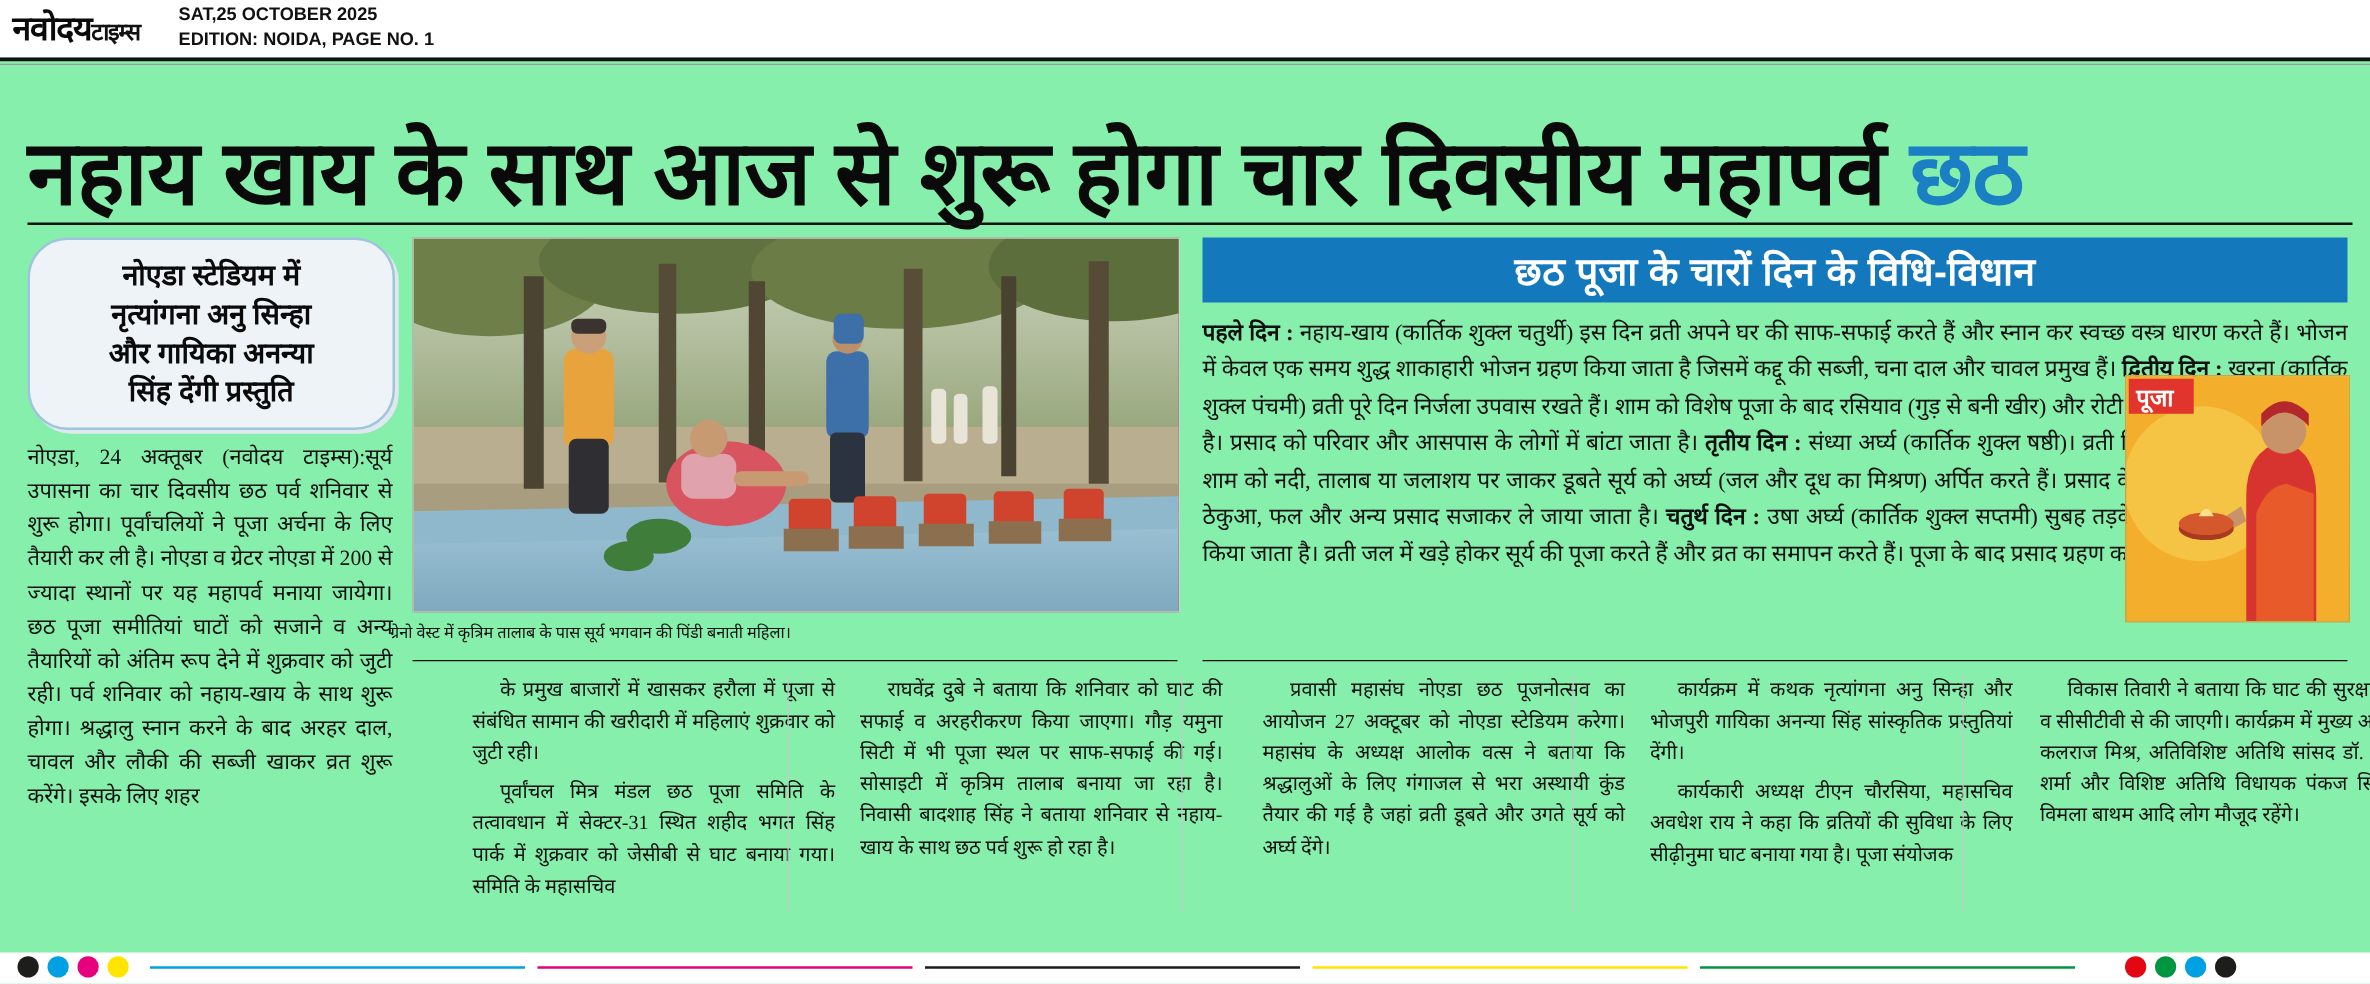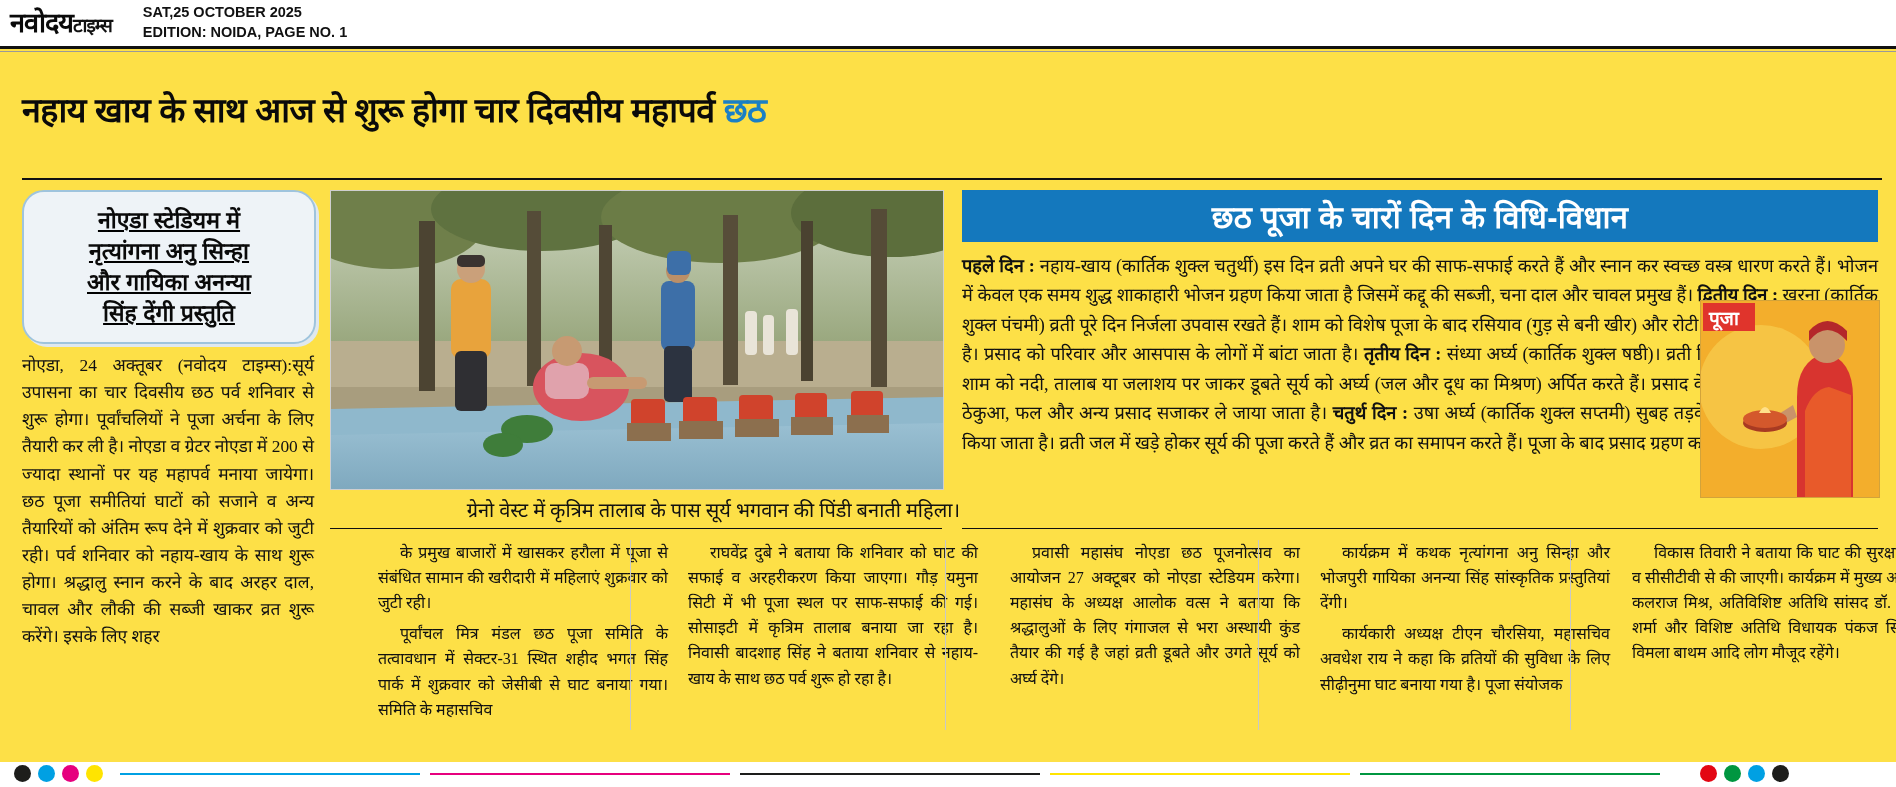--- a/index.html
+++ b/index.html
@@ -3,21 +3,21 @@
 <meta charset="utf-8">
 <style>
   html,body{margin:0;padding:0;}
   body{
     width:1896px;height:787px;
     background:#ffffff;
     font-family:"Liberation Serif", serif;
     overflow:hidden;
     position:relative;
   }
-  .page{position:relative;width:1896px;height:787px;background:#fde047;}
+  .page{position:relative;width:1896px;height:787px;background:#86efac;}
 
   
   .masthead{
     position:absolute;left:0;top:0;width:1896px;height:46px;
     background:#ffffff;
     display:flex;align-items:center;
   }
   .logo{
     margin-left:10px;
     font-family:"Liberation Sans", sans-serif;
@@ -40,38 +40,38 @@
   }
   .rule-top2{
     position:absolute;left:0;top:51px;width:1896px;height:1px;background:#999;
   }
 
   
   .headline{
     position:absolute;left:22px;top:86px;width:1860px;
     font-family:"Liberation Sans", sans-serif;
     font-weight:bold;
-    font-size:34px;
+    font-size:72px;
     letter-spacing:-0.5px;
     color:#0a0a0a;
     white-space:nowrap;
   }
   .headline .accent{color:#1b7fc4;}
   .headline-rule{
     position:absolute;left:22px;top:178px;width:1860px;height:2px;background:#111;
   }
 
   
   .teaser{
     position:absolute;left:22px;top:190px;width:290px;height:150px;
     background:#eef3f7;
     border:2px solid #9fc4dd;
-    border-radius:22px;
+    border-radius:32px;
     box-shadow:3px 3px 0 #dfe8ef;
-    display:flex;align-items:center;justify-content:center;text-decoration:underline;
+    display:flex;align-items:center;justify-content:center;
   }
   .teaser-text{
     font-family:"Liberation Sans", sans-serif;
     font-weight:bold;font-size:23px;line-height:1.35;
     color:#0a0a0a;text-align:center;
     white-space:pre-line;
   }
 
   
   .col{
@@ -87,23 +87,23 @@
   .col-left{left:22px;top:352px;width:292px;}
 
   
   .photo{
     position:absolute;left:330px;top:190px;width:612px;height:298px;
     overflow:hidden;background:#6f7a4a;
     border:1px solid #cfcfcf;
   }
   .photo svg{display:block;}
   .caption{
-    position:absolute;left:348px;top:496px;width:612px;
-    font-family:"Liberation Serif", serif;
-    font-size:20px;color:#111;text-align:right;
+    position:absolute;left:312px;top:496px;width:612px;
+    font-family:"Liberation Serif", serif;
+    font-size:13px;color:#111;text-align:left;
   }
   .caption-rule{
     position:absolute;left:330px;top:528px;width:612px;height:1px;background:#111;
   }
 
   
   .banner{
     position:absolute;left:962px;top:190px;width:916px;height:52px;
     background:#1478bd;
     display:flex;align-items:center;justify-content:center;

